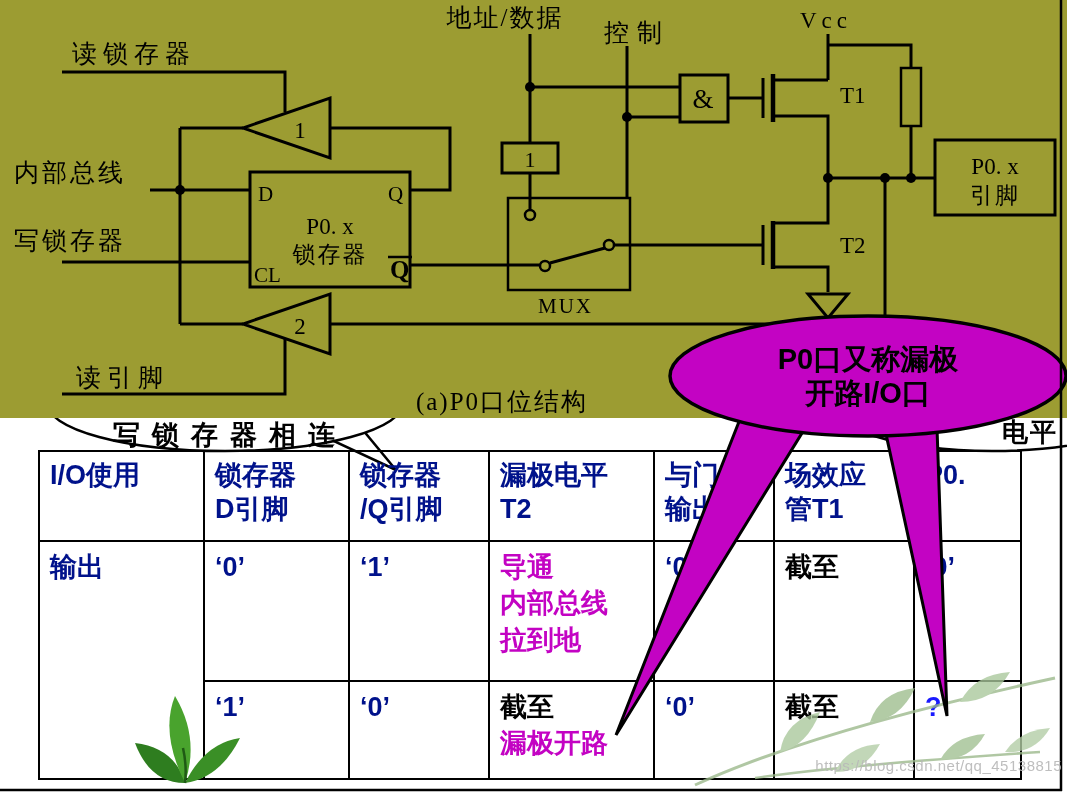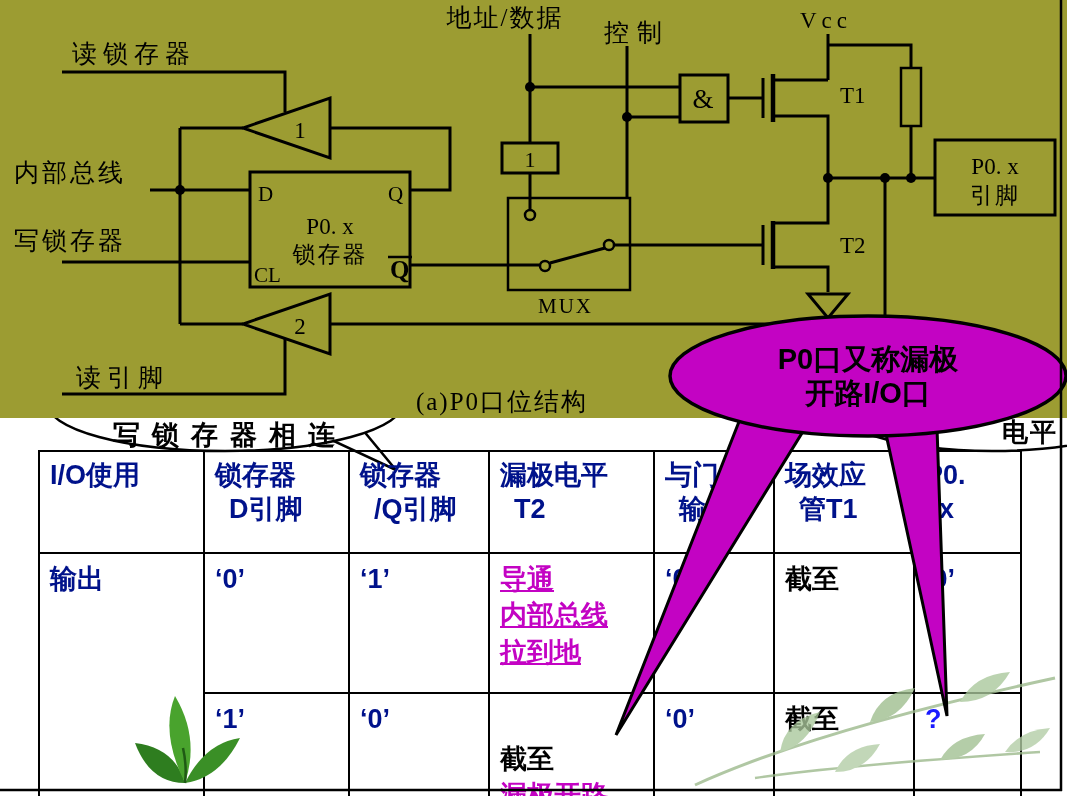--- a/index.html
+++ b/index.html
@@ -11,25 +11,25 @@
   svg text.sans{font-family:"Liberation Sans",sans-serif;}
 
   
   .state-table{position:absolute;left:38px;top:450px;width:982px;z-index:3;
                border-collapse:collapse;table-layout:fixed;font-weight:bold;}
   .state-table th,.state-table td{border:2.5px solid #000;vertical-align:top;
                text-align:left;padding:7px 4px 0 10px;overflow:hidden;}
   .state-table th{color:#00128b;font-size:27px;line-height:1.25;}
   .state-table td{font-size:27px;line-height:1.35;}
   .navy{color:#00128b;}
-  .mag{color:#c303c3;text-decoration:underline;}
-  .blk{color:#000;margin-top:40px;}
+  .mag{color:#c303c3;}
+  .blk{color:#000;}
   .blue{color:#1a1aff;}
-  .h2{display:block;margin-left:14px;}
-  tr.hd{height:102px;} tr.r1{height:140px;} tr.r2{height:98px;}
+  .h2{display:block;}
+  tr.hd{height:90px;} tr.r1{height:140px;} tr.r2{height:98px;}
 
   .watermark{position:absolute;left:800px;top:757px;width:262px;text-align:right;z-index:7;
              color:#b9b9b9;opacity:.92;font-size:15px;letter-spacing:.5px;}
 </style>
 </head>
 <body>
 
 <div class="stage">
 
   <svg class="layer" width="1067" height="796" style="z-index:1">
@@ -197,14 +197,15 @@
   <svg class="layer" width="1067" height="796" style="z-index:6;pointer-events:none">
     <polygon points="742,414 802,433 616,735" fill="#c303c3" stroke="#000" stroke-width="3"></polygon>
     <polygon points="886,434 937,428 947,716" fill="#c303c3" stroke="#000" stroke-width="3"></polygon>
     <ellipse cx="868" cy="376" rx="198" ry="60" fill="#c303c3" stroke="#000" stroke-width="3.5"></ellipse>
     <text class="sans" x="868" y="369" text-anchor="middle" font-size="29" font-weight="bold" fill="#ff0000">P0口又称漏极</text>
     <text class="sans" x="868" y="403" text-anchor="middle" font-size="29" font-weight="bold" fill="#ff0000">开路I/O口</text>
     <path d="M1061,0 V791" stroke="#000" stroke-width="2.5"></path>
     <path d="M0,790 H1062" stroke="#000" stroke-width="2.5"></path>
   </svg>
 
+  <div class="watermark">https://blog.csdn.net/qq_45138815</div>
 
 </div>
 
 </body></html>

